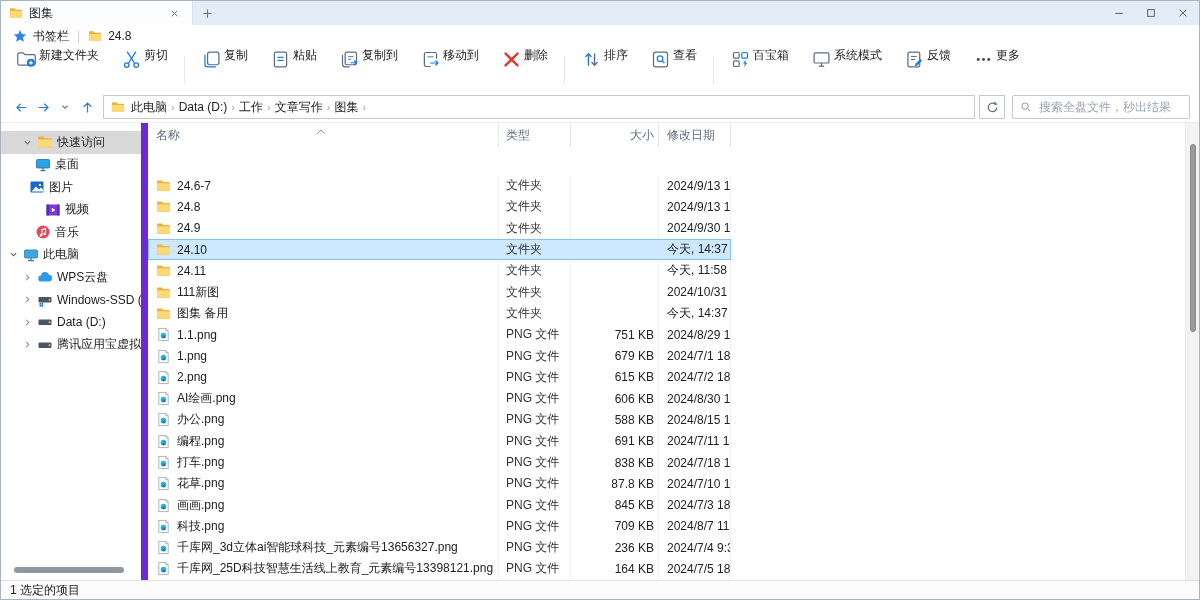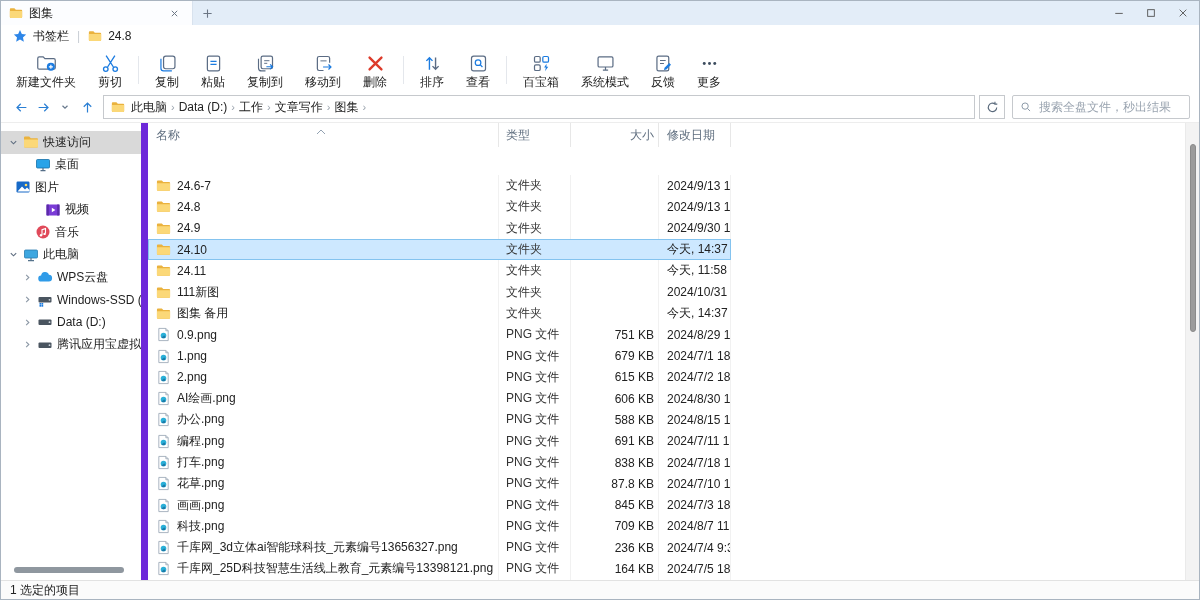--- a/index.html
+++ b/index.html
@@ -21,21 +21,21 @@
   .win-btn svg{width:10px;height:10px;}
   
   .bookmark-bar{height:22px;background:#fff;display:flex;align-items:center;padding:0 12px;gap:6px;flex:none;}
   .bookmark-bar svg{width:14px;height:14px;}
   .bm-divider{color:#c9ced4;margin:0 2px;}
   .bm-label{color:#222;}
   
   .toolbar{height:45px;background:#fff;display:flex;align-items:center;padding-left:4px;flex:none;}
   .tgroup{display:flex;height:100%;align-items:center;}
   .tsep{width:1px;height:28px;background:#e4e7ec;margin:0 5px;flex:none;}
-  .tbtn{display:flex;flex-direction:column;align-items:center;justify-content:center;padding:2px 11px 0;gap:2px;cursor:pointer;height:100%;}
+  .tbtn{display:flex;flex-direction:row;justify-content:center;padding:2px 11px 0;gap:2px;cursor:pointer;height:100%;}
   .tbtn svg{width:21px;height:21px;}
   .tlabel{font-size:12px;color:#222;white-space:nowrap;line-height:13px;}
   
   .navbar{height:31px;background:#fff;display:flex;align-items:center;padding:0 9px;flex:none;border-bottom:1px solid #ededed;}
   .nav-btn{width:22px;height:22px;display:flex;align-items:center;justify-content:center;flex:none;cursor:pointer;}
   .nav-btn svg{width:15px;height:15px;}
   .nav-btn.small svg{width:10px;height:10px;}
   .breadcrumb{flex:1;height:24px;border:1px solid #c6c9cd;background:#fff;display:flex;align-items:center;padding:0 7px;gap:3px;margin-left:5px;overflow:hidden;white-space:nowrap;}
   .breadcrumb svg{width:14px;height:14px;flex:none;}
   .crumb{padding:0 3px;color:#222;cursor:pointer;}
@@ -338,21 +338,21 @@
             <circle cx="6.8" cy="6.8" r="4.2"></circle>
             <path d="M10 10l3.4 3.4"></path>
           </svg>
         </span>
       <input placeholder="搜索全盘文件，秒出结果" style="">
     </div>
   </div>
 
   <div class="main">
     <div class="sidebar" id="sidebar-tree">
-        <div class="side-item selected" style="padding-left: 6px;">
+        <div class="side-item selected" style="padding-left: 20px;">
           <span class="chev">
             <svg viewBox="0 0 10 10" fill="none" stroke="#5f6e80" stroke-width="1.2">
               <path d="M2 3.5l3 3 3-3"></path>
             </svg>
           </span>
           <span class="sicon">
             <svg viewBox="0 0 16 16">
               <path d="M1 3.6Q1 2.6 2 2.6h4.2L7.8 4.2H14q1 0 1 1v7.4q0 1-1 1H2q-1 0-1-1z" fill="#eab23e"></path>
               <path d="M1 5.6h14v7q0 1-1 1H2q-1 0-1-1z" fill="#fbd878"></path>
             </svg>
@@ -362,21 +362,21 @@
         <div class="side-item" style="padding-left: 34px;">
           <span class="sicon">
             <svg viewBox="0 0 16 16">
               <rect x="1.5" y="2.5" width="13" height="8.5" rx="1" fill="#29a3e8" stroke="#1470a8" stroke-width=".8"></rect>
               <path d="M5.5 13.6h5M8 11v2.6" stroke="#55импort6e88" stroke-width="1.2"></path>
               <path d="M5.5 13.6h5M8 11v2.6" stroke="#556e88" stroke-width="1.2" fill="none"></path>
             </svg>
           </span>
           <span class="side-label">桌面</span>
         </div>
-        <div class="side-item" style="padding-left: 14px;">
+        <div class="side-item" style="padding-left: 28px;">
           <span class="sicon">
             <svg viewBox="0 0 16 16">
               <rect x="1.5" y="2.5" width="13" height="11" rx="1.2" fill="#1769c7"></rect>
               <circle cx="11" cy="6" r="1.3" fill="#ffd95e"></circle>
               <path d="M2.5 12.5L7 7.5l3 3 2-2 2.5 2.5v1.5z" fill="#fff"></path>
             </svg>
           </span>
           <span class="side-label">图片</span>
         </div>
         <div class="side-item" style="padding-left: 44px;">
@@ -595,21 +595,21 @@
           <div class="fl-row">
             <div class="rc rc-name">
               <span style="display: flex;">
                 <svg viewBox="0 0 16 16">
                   <path d="M3 1.5h7.5L13 4v10.5H3z" fill="#fff" stroke="#9aa7b5" stroke-width=".9"></path>
                   <path d="M10.5 1.5V4H13" fill="none" stroke="#9aa7b5" stroke-width=".9"></path>
                   <circle cx="8" cy="9" r="3" fill="#2bb0d8"></circle>
                   <path d="M5.6 10.8a3 3 0 004.8 0L8.8 8.8 7.4 10z" fill="#1b7ba8"></path>
                 </svg>
               </span>
-              <span>0.9.png</span>
+              <span>1.1.png</span>
             </div>
             <div class="rc rc-type">PNG 文件</div>
             <div class="rc rc-size">751 KB</div>
             <div class="rc rc-date">2024/8/29 14:...</div>
           </div>
           <div class="fl-row">
             <div class="rc rc-name">
               <span style="display: flex;">
                 <svg viewBox="0 0 16 16">
                   <path d="M3 1.5h7.5L13 4v10.5H3z" fill="#fff" stroke="#9aa7b5" stroke-width=".9"></path>

